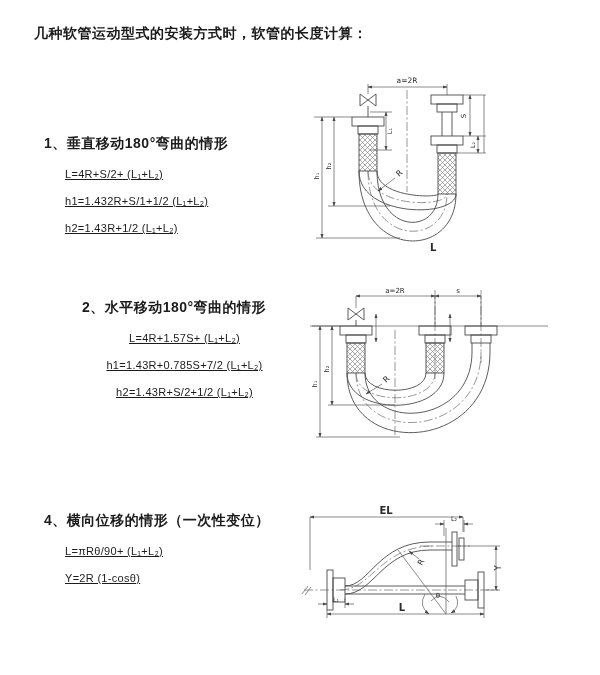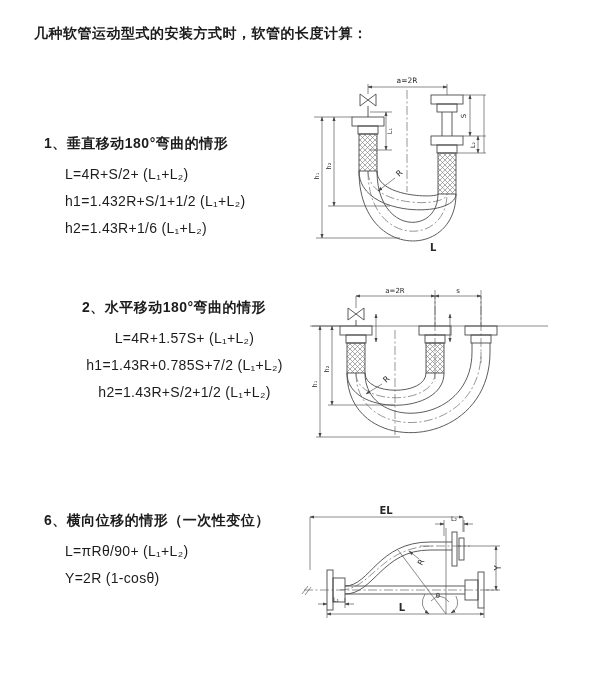--- a/index.html
+++ b/index.html
@@ -6,41 +6,41 @@
   #page{
     position:relative;width:548px;height:675px;background:#fff;
     font-family:"Liberation Sans","DejaVu Sans",sans-serif;color:#1c1c1c;overflow:hidden;border-radius:6px;
   }
   .doc-title{
     position:absolute;left:34px;top:24px;font-size:14px;font-weight:bold;
     letter-spacing:.5px;line-height:18px;
   }
   .section{position:absolute;left:44px;width:260px;}
   .sec-heading{font-size:14px;font-weight:bold;letter-spacing:.5px;line-height:20px;margin:0 0 12px 0;}
-  .formula{font-size:14px;letter-spacing:.3px;margin:9px 0 0 21px;height:18px;line-height:18px;white-space:nowrap;}
+  .formula{font-size:11px;letter-spacing:.3px;margin:9px 0 0 21px;height:18px;line-height:18px;white-space:nowrap;text-decoration:underline;}
   .diagram{position:absolute;}
   svg{overflow:visible;}
   svg text{font-family:"DejaVu Sans",sans-serif;fill:#2a2a2a;}
   .ln{stroke:#4a4a4a;stroke-width:.9;fill:none;}
   .thin{stroke:#5a5a5a;stroke-width:.7;fill:none;}
   .dash{stroke:#6a6a6a;stroke-width:.7;fill:none;stroke-dasharray:9 2.5 2 2.5;}
   .braid{stroke:#4a4a4a;stroke-width:.9;}
 </style>
 </head>
 <body>
 
 <div id="page">
 
   <div class="doc-title">几种软管运动型式的安装方式时，软管的长度计算：</div>
 
   <div class="section" style="top:101px;margin-top:32px;">
     <div class="sec-heading">1、垂直移动180°弯曲的情形</div>
     <div class="formula">L=4R+S/2+ (L₁+L₂)</div>
     <div class="formula">h1=1.432R+S/1+1/2 (L₁+L₂)</div>
-    <div class="formula">h2=1.43R+1/6 (L₁+L₂)</div>
+    <div class="formula">h2=1.43R+1/2 (L₁+L₂)</div>
   </div>
 
   <svg class="diagram" style="left:300px;top:70px;" width="280" height="200" viewBox="0 0 280 200">
     <defs>
       <marker id="ar1" viewBox="0 0 10 10" refX="9" refY="5" markerWidth="7" markerHeight="7" orient="auto-start-reverse">
         <path d="M0,1.5 L10,5 L0,8.5 z" fill="#4a4a4a"></path>
       </marker>
       <pattern id="ht1" width="5" height="5" patternUnits="userSpaceOnUse">
         <path d="M0,5 L5,0 M0,0 L5,5" stroke="#8a8a8a" stroke-width=".7"></path>
       </pattern>
@@ -211,21 +211,21 @@
       <text x="29" y="85" font-size="6.5" text-anchor="middle" transform="rotate(-90 29 85)">h₂</text>
     </g>
 
     <g>
       <line class="thin" x1="82" y1="100" x2="66" y2="110" marker-end="url(#ar2)"></line>
       <text x="86" y="99" font-size="8" transform="rotate(-42 86 99)">R</text>
     </g>
   </svg>
 
   <div class="section" style="top:510px;">
-    <div class="sec-heading">6、横向位移的情形（一次性变位）</div>
+    <div class="sec-heading">4、横向位移的情形（一次性变位）</div>
     <div class="formula">L=πRθ/90+ (L₁+L₂)</div>
     <div class="formula">Y=2R (1-cosθ)</div>
   </div>
 
   <svg class="diagram" style="left:298px;top:502px;" width="292" height="162" viewBox="0 0 292 162">
     <defs>
       <marker id="ar3" viewBox="0 0 10 10" refX="9" refY="5" markerWidth="7" markerHeight="7" orient="auto-start-reverse">
         <path d="M0,1.5 L10,5 L0,8.5 z" fill="#4a4a4a"></path>
       </marker>
     </defs>

